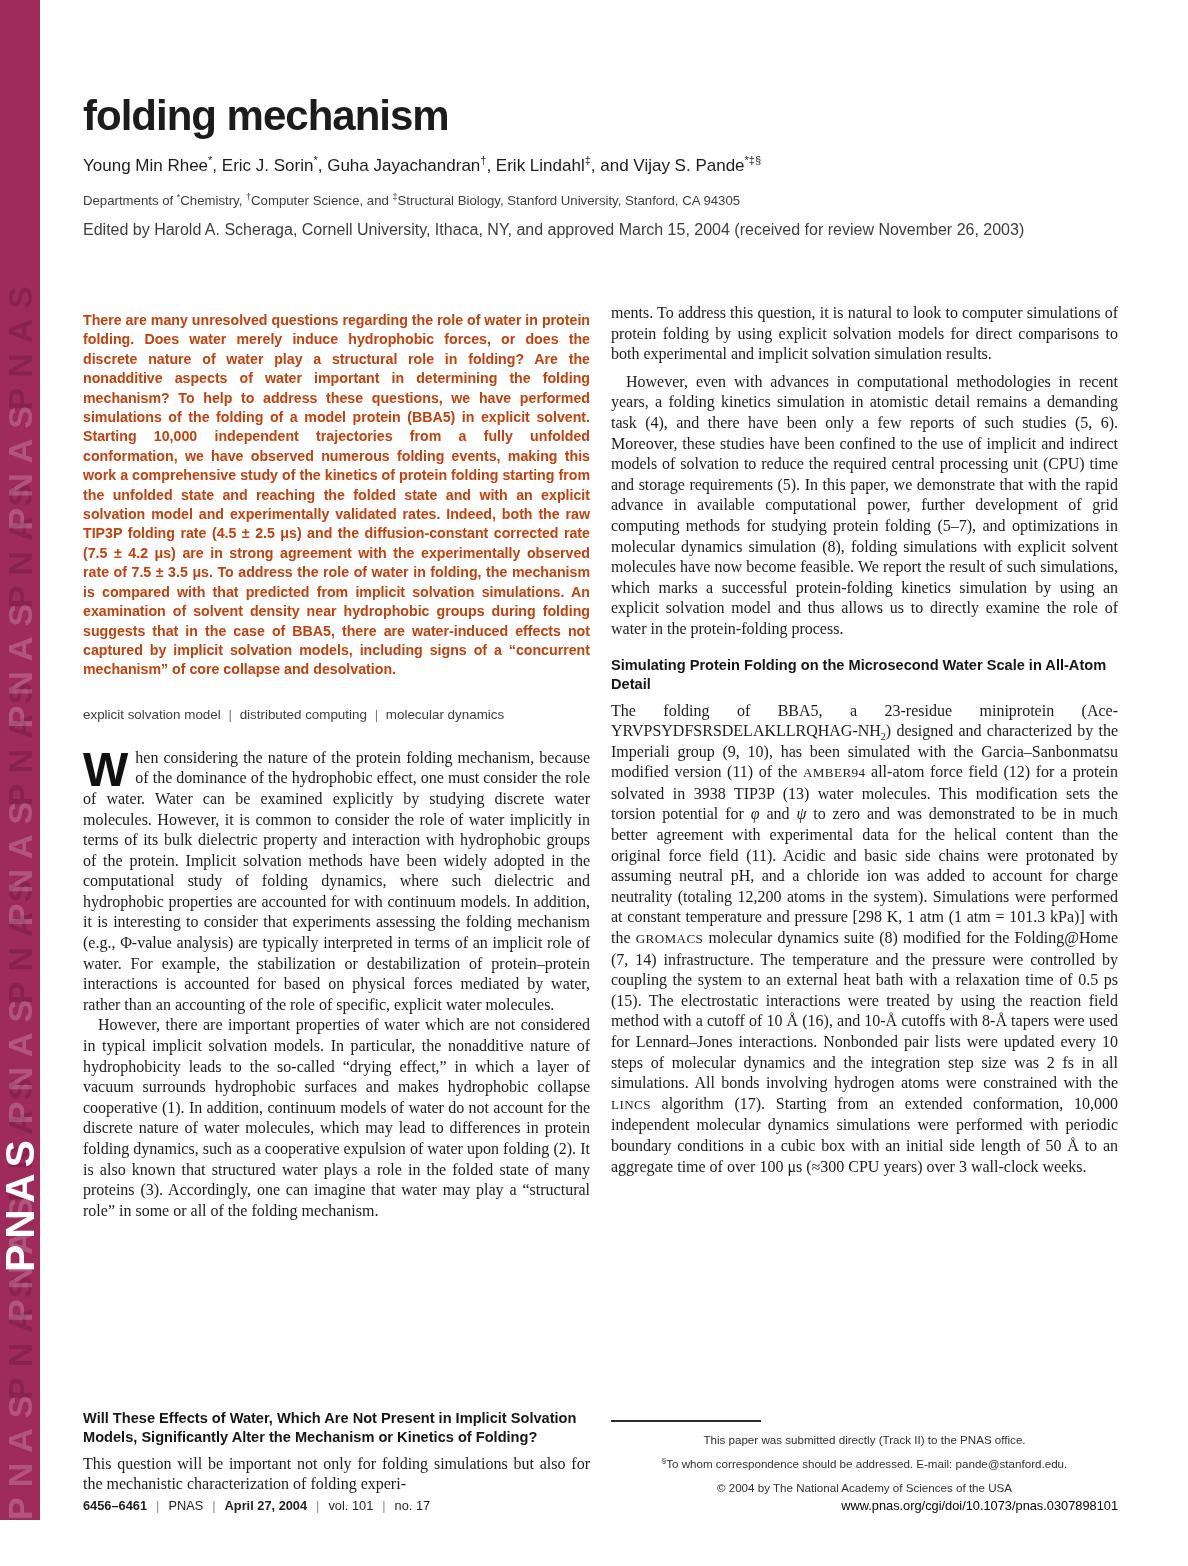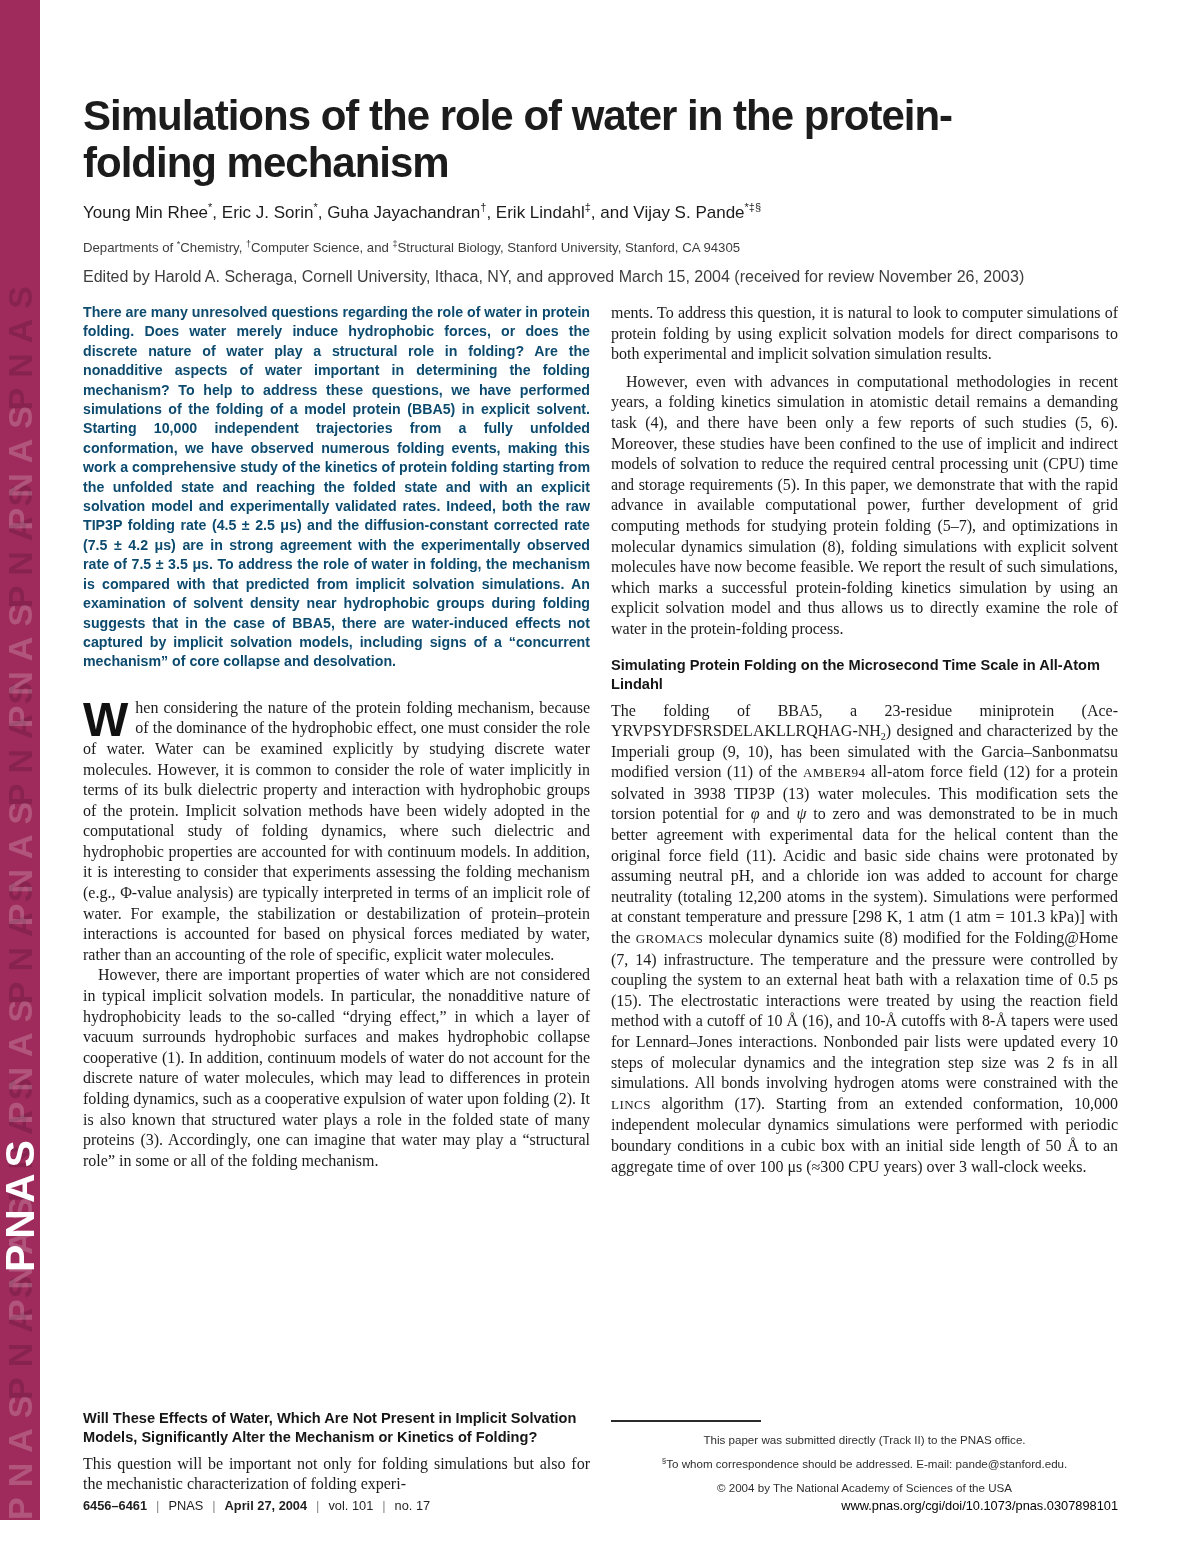--- a/index.html
+++ b/index.html
@@ -26,21 +26,21 @@
   .content{position:absolute; left:83px; top:0; width:1035px;}
   .title{margin-top:92px; font-weight:bold; font-size:42px; line-height:47px; letter-spacing:-1px; color:#1c1c1c;}
   .authors{margin-top:17px; font-weight:normal; font-size:17px; color:#1c1c1c;}
   .authors .sup{font-size:11px; vertical-align:super; line-height:0;}
   .affil{margin-top:17px; font-size:13.2px; color:#3d3d3d;}
   .affil .sup{font-size:9px; vertical-align:super; line-height:0;}
   .edited{margin-top:13px; font-size:16px; color:#3d3d3d;}
   
   .cols{position:absolute; left:83px; top:303px; width:1035px; height:1192px; display:flex; gap:21px; overflow:hidden;}
   .col{width:507px; display:flex; flex-direction:column;}
-  .abstract{font-weight:bold; font-size:14.2px; line-height:19.4px; text-align:justify; color:#0c4a6e;}
+  .abstract{font-weight:bold; font-size:14.2px; line-height:19.4px; text-align:justify; color:#c2410c;margin-top:8px;}
   .keywords{margin-top:27px; font-size:13.4px; color:#3d3d3d;}
   .keywords .bar{color:#777; padding:0 4px;}
   .serif{font-family:"Liberation Serif", serif; font-size:16px; line-height:20.6px; text-align:justify; color:#1b1b1b;}
   .intro{margin-top:26px;}
   .indent{text-indent:15px;}
   .dropcap{float:left; font-family:"Liberation Sans", sans-serif; font-weight:bold; font-size:48px; line-height:37px; padding:3px 7px 0 0; color:#111;}
   .sec-head{font-weight:bold; font-size:14.6px; line-height:19px; color:#161616;}
   .bottom-block{margin-top:auto;}
   .bottom-block .serif{margin-top:7px;}
   .rc-head{margin-top:16px;}
@@ -67,48 +67,48 @@
 <div class="page">
 
   <div class="side-strip">
     <div class="strip-pattern dark">PNAS PNAS PNAS PNAS PNAS PNAS</div>
     <div class="strip-pattern light">PNAS PNAS PNAS PNAS PNAS PNAS</div>
     <div class="strip-logo">PNAS</div>
   </div>
 
   <div class="content">
     <div class="title">
-      <div>Simulations of the role of water in the protein-</div>
       <div>folding mechanism</div>
     </div>
     <div class="authors"><span>Young Min Rhee</span><span class="sup">*</span><span>, Eric J. Sorin</span><span class="sup">*</span><span>, Guha Jayachandran</span><span class="sup">†</span><span>, Erik Lindahl</span><span class="sup">‡</span><span>, and Vijay S. Pande</span><span class="sup">*‡§</span></div>
     <div class="affil"><span>Departments of </span><span class="sup">*</span><span>Chemistry, </span><span class="sup">†</span><span>Computer Science, and </span><span class="sup">‡</span><span>Structural Biology, Stanford University, Stanford, CA 94305</span></div>
     <div class="edited">Edited by Harold A. Scheraga, Cornell University, Ithaca, NY, and approved March 15, 2004 (received for review November 26, 2003)</div>
   </div>
 
   <div class="cols">
 
     <div class="col">
       <div class="abstract">There are many unresolved questions regarding the role of water in protein folding. Does water merely induce hydrophobic forces, or does the discrete nature of water play a structural role in folding? Are the nonadditive aspects of water important in determining the folding mechanism? To help to address these questions, we have performed simulations of the folding of a model protein (BBA5) in explicit solvent. Starting 10,000 independent trajectories from a fully unfolded conformation, we have observed numerous folding events, making this work a comprehensive study of the kinetics of protein folding starting from the unfolded state and reaching the folded state and with an explicit solvation model and experimentally validated rates. Indeed, both the raw TIP3P folding rate (4.5 ± 2.5 μs) and the diffusion-constant corrected rate (7.5 ± 4.2 μs) are in strong agreement with the experimentally observed rate of 7.5 ± 3.5 μs. To address the role of water in folding, the mechanism is compared with that predicted from implicit solvation simulations. An examination of solvent density near hydrophobic groups during folding suggests that in the case of BBA5, there are water-induced effects not captured by implicit solvation models, including signs of a “concurrent mechanism” of core collapse and desolvation.</div>
+      <div class="keywords"><span>explicit solvation model</span><span class="bar"> | </span><span>distributed computing</span><span class="bar"> | </span><span>molecular dynamics</span></div>
 
       <div class="serif intro">
         <span class="dropcap">W</span><span>hen considering the nature of the protein folding mechanism, because of the dominance of the hydrophobic effect, one must consider the role of water. Water can be examined explicitly by studying discrete water molecules. However, it is common to consider the role of water implicitly in terms of its bulk dielectric property and interaction with hydrophobic groups of the protein. Implicit solvation methods have been widely adopted in the computational study of folding dynamics, where such dielectric and hydrophobic properties are accounted for with continuum models. In addition, it is interesting to consider that experiments assessing the folding mechanism (e.g., Φ-value analysis) are typically interpreted in terms of an implicit role of water. For example, the stabilization or destabilization of protein–protein interactions is accounted for based on physical forces mediated by water, rather than an accounting of the role of specific, explicit water molecules.</span>
       </div>
       <div class="serif indent">However, there are important properties of water which are not considered in typical implicit solvation models. In particular, the nonadditive nature of hydrophobicity leads to the so-called “drying effect,” in which a layer of vacuum surrounds hydrophobic surfaces and makes hydrophobic collapse cooperative (1). In addition, continuum models of water do not account for the discrete nature of water molecules, which may lead to differences in protein folding dynamics, such as a cooperative expulsion of water upon folding (2). It is also known that structured water plays a role in the folded state of many proteins (3). Accordingly, one can imagine that water may play a “structural role” in some or all of the folding mechanism.</div>
 
       <div class="bottom-block">
         <div class="sec-head">Will These Effects of Water, Which Are Not Present in Implicit Solvation Models, Significantly Alter the Mechanism or Kinetics of Folding?</div>
         <div class="serif">This question will be important not only for folding simulations but also for the mechanistic characterization of folding experi-</div>
       </div>
     </div>
 
     <div class="col">
       <div class="serif">ments. To address this question, it is natural to look to computer simulations of protein folding by using explicit solvation models for direct comparisons to both experimental and implicit solvation simulation results.</div>
       <div class="serif indent rc-par">However, even with advances in computational methodologies in recent years, a folding kinetics simulation in atomistic detail remains a demanding task (4), and there have been only a few reports of such studies (5, 6). Moreover, these studies have been confined to the use of implicit and indirect models of solvation to reduce the required central processing unit (CPU) time and storage requirements (5). In this paper, we demonstrate that with the rapid advance in available computational power, further development of grid computing methods for studying protein folding (5–7), and optimizations in molecular dynamics simulation (8), folding simulations with explicit solvent molecules have now become feasible. We report the result of such simulations, which marks a successful protein-folding kinetics simulation by using an explicit solvation model and thus allows us to directly examine the role of water in the protein-folding process.</div>
-      <div class="sec-head rc-head">Simulating Protein Folding on the Microsecond Time Scale in All-Atom Lindahl</div>
+      <div class="sec-head rc-head">Simulating Protein Folding on the Microsecond Water Scale in All-Atom Detail</div>
       <div class="serif rc-par"><span>The folding of BBA5, a 23-residue miniprotein (Ace-YRVPSYDFSRSDELAKLLRQHAG-NH</span><span class="sub">2</span><span>) designed and characterized by the Imperiali group (9, 10), has been simulated with the Garcia–Sanbonmatsu modified version (11) of the </span><span class="sc">AMBER94</span><span> all-atom force field (12) for a protein solvated in 3938 TIP3P (13) water molecules. This modification sets the torsion potential for </span><span class="i">φ</span><span> and </span><span class="i">ψ</span><span> to zero and was demonstrated to be in much better agreement with experimental data for the helical content than the original force field (11). Acidic and basic side chains were protonated by assuming neutral pH, and a chloride ion was added to account for charge neutrality (totaling 12,200 atoms in the system). Simulations were performed at constant temperature and pressure [298 K, 1 atm (1 atm = 101.3 kPa)] with the </span><span class="sc">GROMACS</span><span> molecular dynamics suite (8) modified for the Folding@Home (7, 14) infrastructure. The temperature and the pressure were controlled by coupling the system to an external heat bath with a relaxation time of 0.5 ps (15). The electrostatic interactions were treated by using the reaction field method with a cutoff of 10 Å (16), and 10-Å cutoffs with 8-Å tapers were used for Lennard–Jones interactions. Nonbonded pair lists were updated every 10 steps of molecular dynamics and the integration step size was 2 fs in all simulations. All bonds involving hydrogen atoms were constrained with the </span><span class="sc">LINCS</span><span> algorithm (17). Starting from an extended conformation, 10,000 independent molecular dynamics simulations were performed with periodic boundary conditions in a cubic box with an initial side length of 50 Å to an aggregate time of over 100 μs (≈300 CPU years) over 3 wall-clock weeks.</span></div>
 
       <div class="footnotes">
         <div class="fn-rule"></div>
         <div class="fn">This paper was submitted directly (Track II) to the PNAS office.</div>
         <div class="fn"><span class="sup">§</span><span>To whom correspondence should be addressed. E-mail: pande@stanford.edu.</span></div>
         <div class="fn">© 2004 by The National Academy of Sciences of the USA</div>
       </div>
     </div>
 

